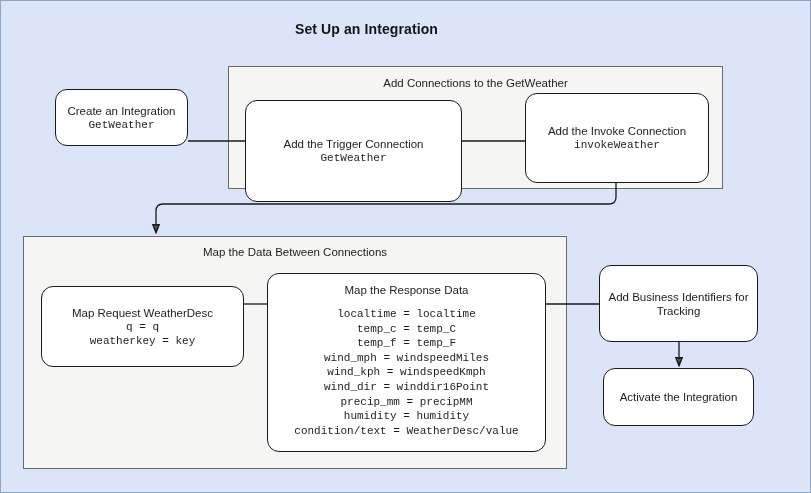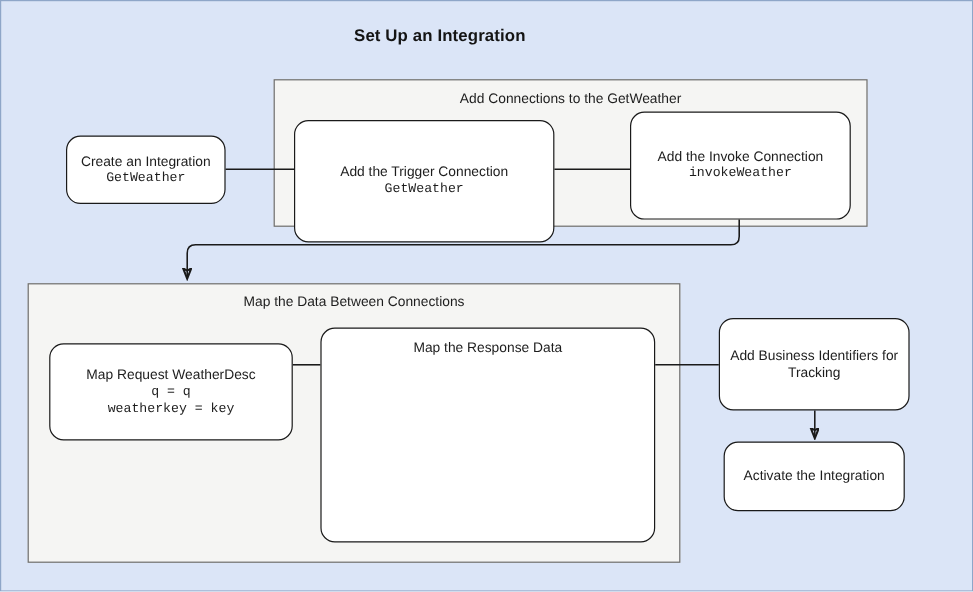--- a/index.html
+++ b/index.html
@@ -128,21 +128,21 @@
 
     <path marker-end="url(#arrow)" d="M615,182 L615,196 Q615,203 608,203 L162,203 Q155,203 155,210 L155,231"></path>
 
     <line x1="243" y1="303" x2="266" y2="303"></line>
 
     <line x1="545" y1="303" x2="598" y2="303"></line>
 
     <line marker-end="url(#arrow)" x1="678" y1="341" x2="678" y2="364"></line>
   </svg>
 
-  <div class="node" style="left:54px; top:112px; width:133px; height:57px;">
+  <div class="node" style="left:54px; top:88px; width:133px; height:57px;">
     <div class="line-sans">Create an Integration</div>
     <div class="line-mono">GetWeather</div>
   </div>
 
   <div class="node" style="left:244px; top:99px; width:217px; height:102px;">
     <div class="line-sans">Add the Trigger Connection</div>
     <div class="line-mono">GetWeather</div>
   </div>
 
   <div class="node" style="left:524px; top:92px; width:184px; height:90px;">
@@ -151,20 +151,29 @@
   </div>
 
   <div class="node" style="left:40px; top:285px; width:203px; height:81px;">
     <div class="line-sans">Map Request WeatherDesc</div>
     <div class="line-mono">q = q
 weatherkey = key</div>
   </div>
 
   <div class="node resp" style="left:266px; top:272px; width:279px; height:179px;">
     <div class="title-line">Map the Response Data</div>
+    <div class="map-list">localtime = localtime
+temp_c = temp_C
+temp_f = temp_F
+wind_mph = windspeedMiles
+wind_kph = windspeedKmph
+wind_dir = winddir16Point
+precip_mm = precipMM
+humidity = humidity
+condition/text = WeatherDesc/value</div>
   </div>
 
   <div class="node" style="left:598px; top:264px; width:159px; height:77px; padding:12px 8px;">
     <div class="line-sans">Add Business Identifiers for Tracking</div>
   </div>
 
   <div class="node" style="left:602px; top:367px; width:151px; height:58px;">
     <div class="line-sans">Activate the Integration</div>
   </div>
 

